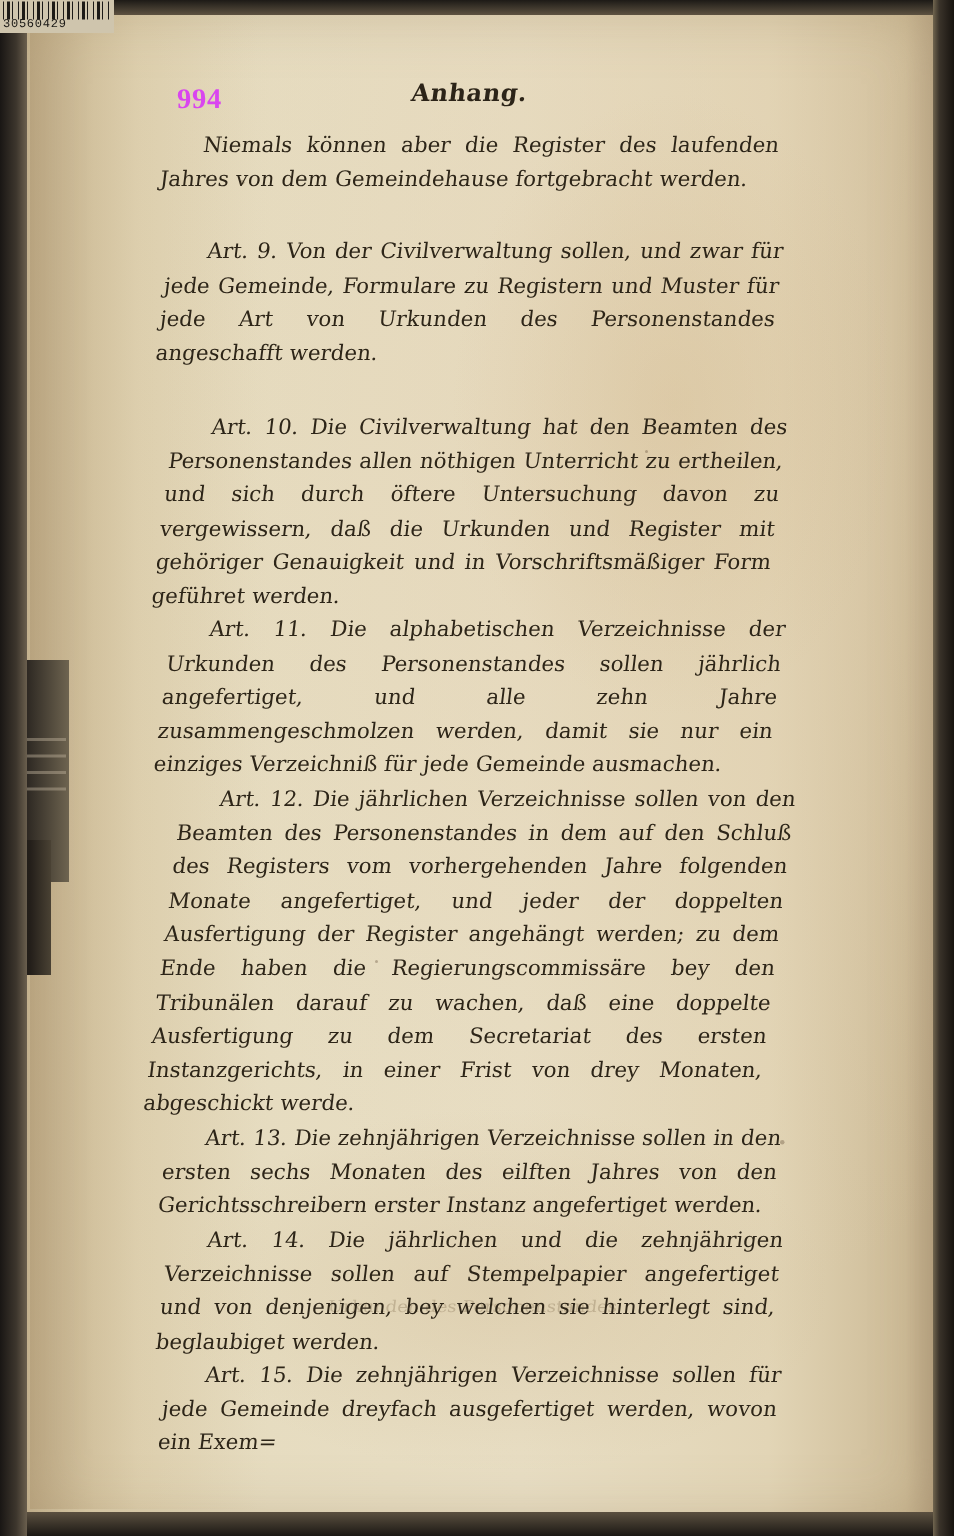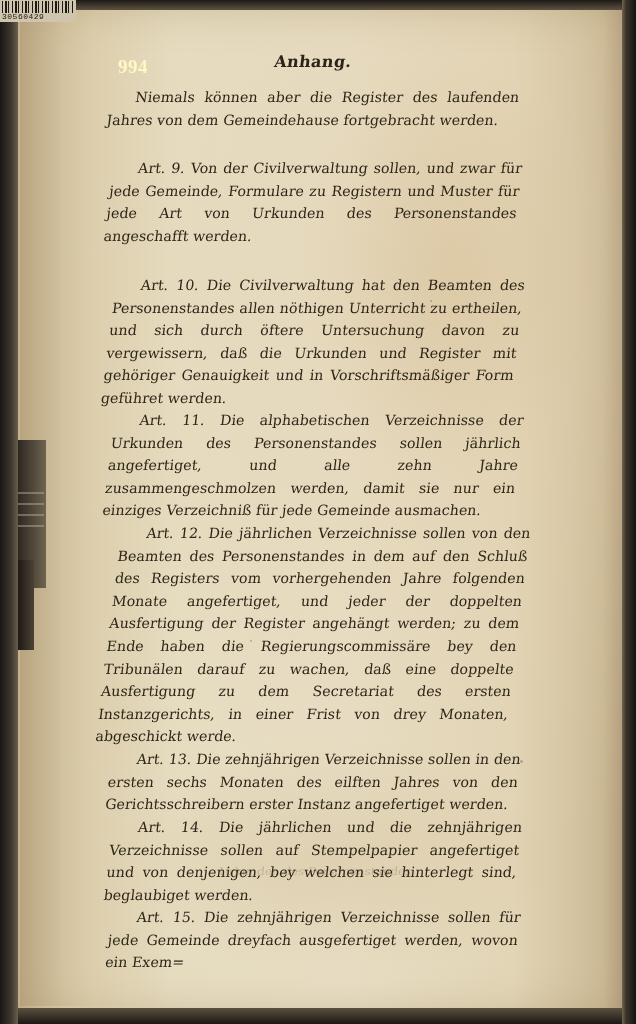--- a/index.html
+++ b/index.html
@@ -169,21 +169,21 @@
     height: 30px;
     margin-bottom: 4px;
   }
   .folio {
     position: absolute;
     left: 10px;
     top: 4px;
     font-family: "Liberation Serif", serif;
     font-size: 19px;
     font-weight: 700;
-    color: #fef9c3;
+    color: #d946ef;
     letter-spacing: 0.5px;
   }
   .running-head {
     position: absolute;
     left: 0;
     top: 0;
     width: 410px;
     text-align: center;
     font-family: "DejaVu Serif", serif;
     font-size: 16px;

